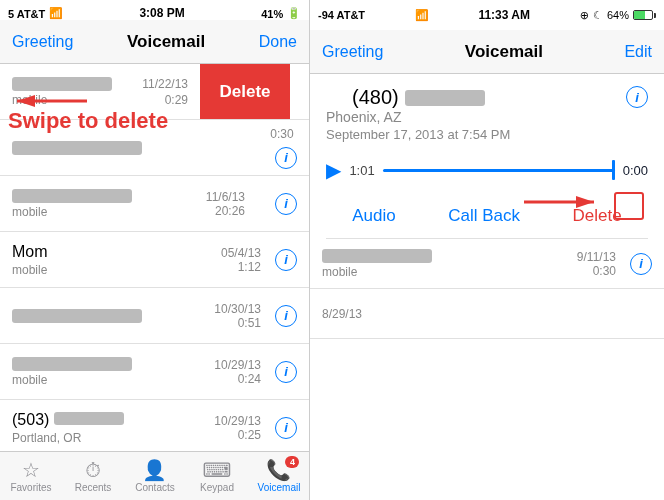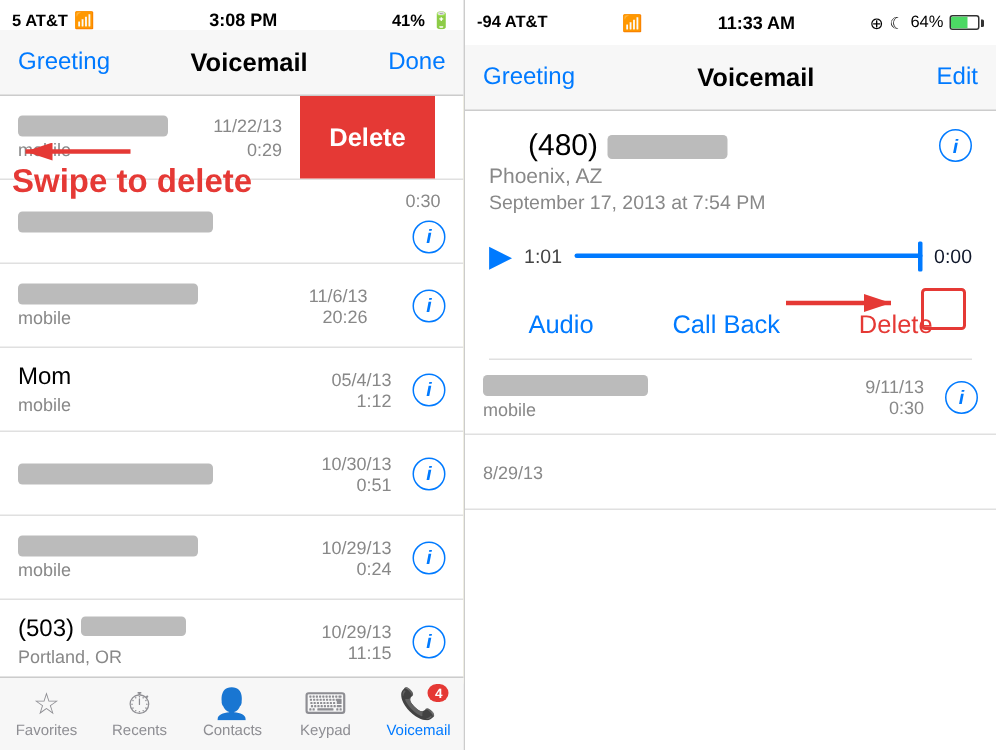--- a/index.html
+++ b/index.html
@@ -488,21 +488,21 @@
 
     <div class="vm-item">
       <div class="vm-item-inner">
         <div class="vm-left">
           <span class="vm-name">(503) <span class="blurred" style="width:70px;height:13px;display:inline-block;background:#bbb;border-radius:3px;"> </span></span>
           <span class="vm-sub">Portland, OR</span>
         </div>
         <div class="vm-right" style="flex-direction:row;align-items:center;gap:6px;">
           <div style="display:flex;flex-direction:column;align-items:flex-end;">
             <span class="vm-date">10/29/13</span>
-            <span class="vm-dur">11:15</span>
+            <span class="vm-dur">0:25</span>
           </div>
           <div class="vm-info-btn">i</div>
         </div>
       </div>
     </div>
 
   </div>
 
   <div class="tab-bar-left">
     <div class="tab-item">

